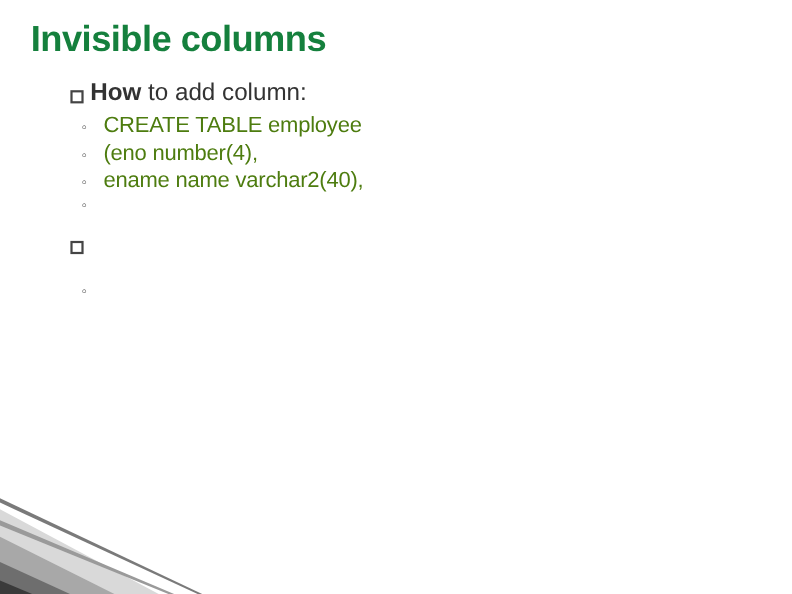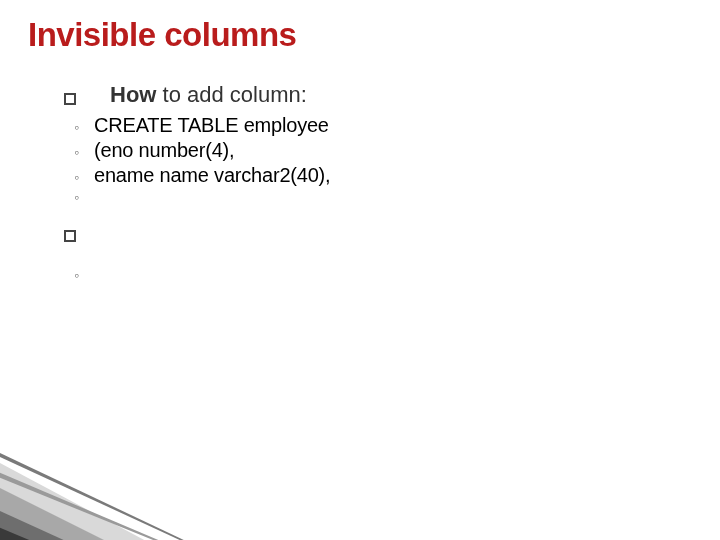--- a/index.html
+++ b/index.html
@@ -13,23 +13,23 @@
   }
   .slide {
     width: 100%;
     height: 100%;
     padding: 16px 28px 0 28px;
     position: relative;
   }
   .title {
     font-size: 33px;
     font-weight: 700;
-    color: #b91c1c;
+    color: #15803d;
     letter-spacing: -0.5px;
-    margin-bottom: 28px;
+    margin-bottom: 17px;
   }
   .content {
     padding-left: 36px;
   }
   .heading-row {
     display: flex;
     align-items: baseline;
     margin-bottom: 6px;
   }
   .square-bullet {
@@ -39,21 +39,20 @@
     background: transparent;
     margin-right: 6px;
     display: inline-block;
     flex-shrink: 0;
     position: relative;
     top: 3px;
   }
   .heading-text {
     font-size: 22px;
     color: #333;
-    margin-left: 28px;
   }
   .heading-text .bold { font-weight: 700; }
   .sub-list {
     margin-left: 10px;
     margin-top: 4px;
     margin-bottom: 22px;
   }
   .sub-row {
     display: flex;
     align-items: baseline;
@@ -61,21 +60,21 @@
   }
   .circ-bullet {
     width: 20px;
     flex-shrink: 0;
     color: #6b6b6b;
     font-size: 14px;
     text-align: left;
   }
   .sub-text {
     font-size: 20px;
-    color: #000000;
+    color: #4d7c0f;
     letter-spacing: -0.2px;
   }
   .spacer { height: 18px; }
   .corner-art {
     position: absolute;
     left: -2px;
     bottom: -2px;
     width: 190px;
     height: 110px;
     pointer-events: none;

